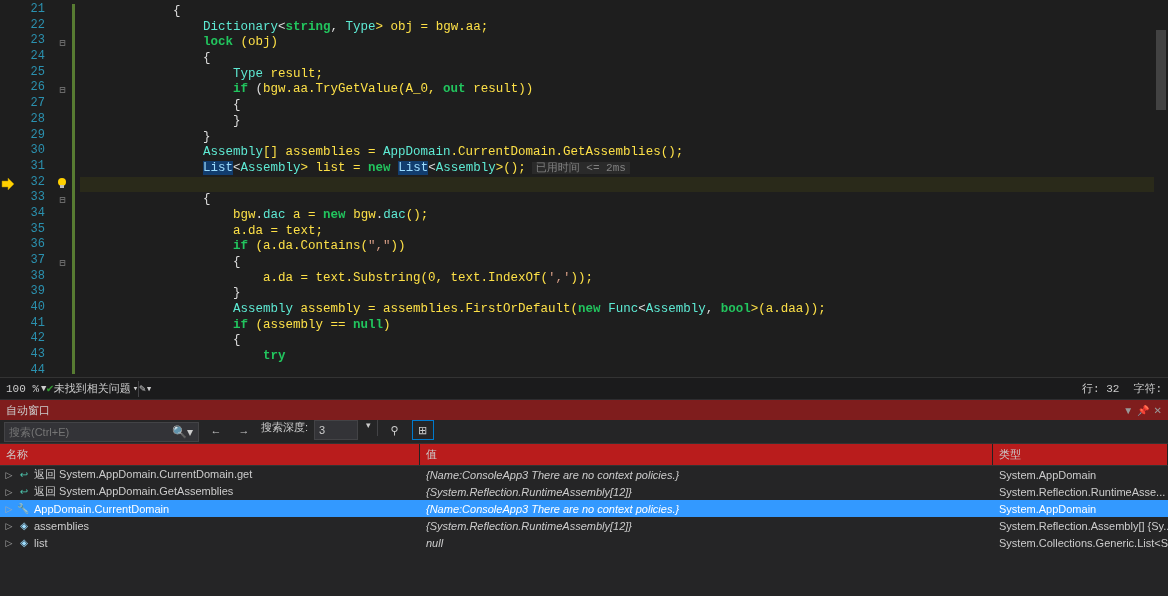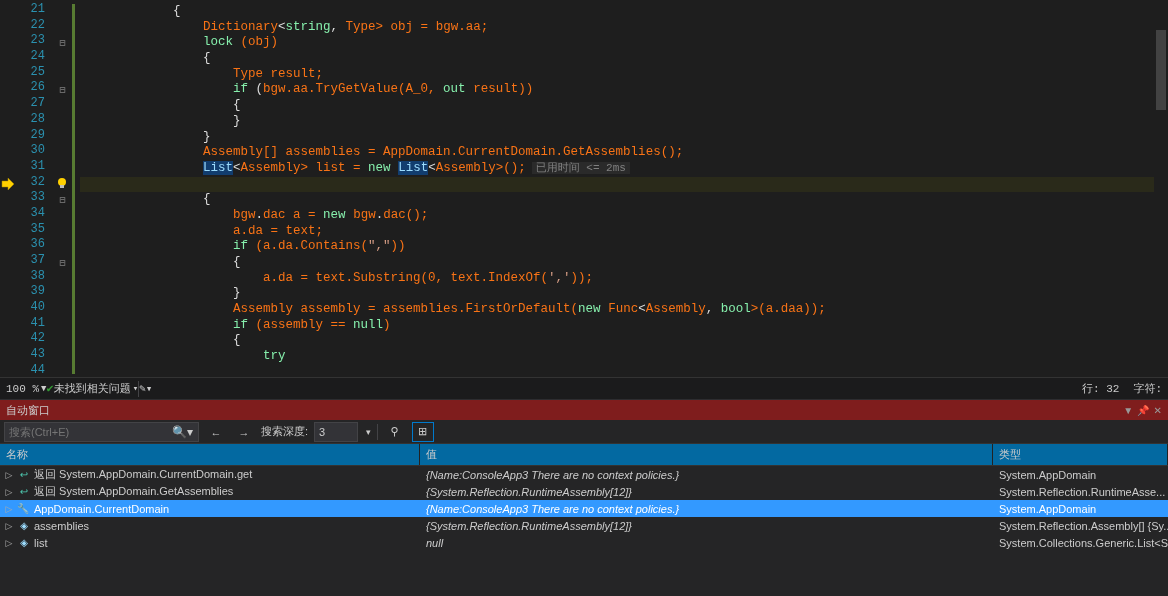--- a/index.html
+++ b/index.html
@@ -7,41 +7,41 @@
 .editor-area { position: relative; height: 377px; background: #1e1e1e; display: flex; overflow: hidden; }
 .gutter { width: 55px; background: #1e1e1e; text-align: right; color: #2b91af; padding-right: 10px; font-size: 12px; line-height: 15.7px; padding-top: 2px; }
 .gutter-num { height: 15.7px; }
 .fold-gutter { width: 15px; background: #1e1e1e; padding-top: 4px; }
 .fold-mark { height: 15.7px; color: #808080; font-size: 10px; display: flex; align-items: center; justify-content: center; cursor: pointer; }
 .margin-bar { width: 10px; background: #1e1e1e; position: relative; }
 .green-bar { position: absolute; left: 2px; width: 3px; top: 4px; height: 370px; background: #577b32; }
 .code-area { flex: 1; padding-top: 4px; position: relative; font-size: 12.5px; }
 .code-line { height: 15.7px; line-height: 15.7px; white-space: pre; padding-left: 3px; }
 .hl-line { background: #2a2a1a; position: absolute; left: 0; right: 0; height: 15.7px; }
-.tk-keyword { color: #86efac; }
-.tk-type { color: #f97316; }
-.tk-ident { color: #f97316; }
+.tk-keyword { color: #22c55e; font-weight: bold; }
+.tk-type { color: #5eead4; }
+.tk-ident { color: #fde047; }
 .tk-punct { color: #dcdcdc; }
 .tk-string { color: #d69d85; }
 .tk-hlword { background: #113d6f; color: #9cdcfe; }
 .perf-hint { color: #808080; font-size: 11px; padding: 0 4px; background: #2a2a2a; margin-left: 6px; }
 .status-bar { height: 22px; background: #1b1b1c; border-top: 1px solid #333; display: flex; align-items: center; font-size: 11px; color: #ccc; padding: 0 6px; }
 .status-left { display: flex; align-items: center; }
 .status-right { margin-left: auto; display: flex; gap: 14px; }
 .status-icon { color: #339933; font-size: 12px; }
 .dropdown-arrow { color: #ccc; font-size: 9px; margin-left: 2px; }
 .panel-area { height: 197px; background: #252526; border-top: 1px solid #2d2d30; display: flex; flex-direction: column; }
 .panel-title { height: 20px; background: #7f1d1d; color: #ccc; font-size: 11px; padding: 3px 6px; display: flex; align-items: center; font-family: "Microsoft YaHei", sans-serif; }
 .panel-title-controls { margin-left: auto; display: flex; gap: 4px; color: #999; font-size: 10px; }
-.panel-toolbar { height: 24px; display: flex; align-items: center; padding: 0 4px; gap: 6px; border-bottom: 1px solid #333; font-family: "Microsoft YaHei", sans-serif; font-size: 11px; }
+.panel-toolbar { height: 24px; display: flex; padding: 0 4px; gap: 6px; border-bottom: 1px solid #333; font-family: "Microsoft YaHei", sans-serif; font-size: 11px; }
 .search-box { background: #333337; border: 1px solid #434346; height: 20px; width: 195px; color: #999; padding: 0 4px; font-size: 11px; }
 .tb-btn { width: 22px; height: 20px; display: flex; align-items: center; justify-content: center; color: #ccc; cursor: pointer; }
 .tb-sep { width: 1px; height: 16px; background: #434346; }
 .depth-select { background: #333337; border: 1px solid #434346; height: 20px; width: 44px; color: #ccc; padding: 0 4px; font-size: 11px; }
-.grid-header { height: 22px; background: #0369a1; display: flex; font-size: 11px; color: #ccc; border-bottom: 1px solid #333; font-family: "Microsoft YaHei", sans-serif; }
+.grid-header { height: 22px; background: #b91c1c; display: flex; font-size: 11px; color: #ccc; border-bottom: 1px solid #333; font-family: "Microsoft YaHei", sans-serif; }
 .grid-header > div { padding: 3px 6px; border-right: 1px solid #222; }
 .col-name { width: 420px; }
 .col-value { width: 573px; }
 .col-type { flex: 1; }
 .grid-body { flex: 1; overflow: auto; }
 .grid-row { height: 17px; display: flex; font-size: 11px; color: #ccc; align-items: center; font-family: "Microsoft YaHei", Consolas, sans-serif; }
 .grid-row.selected { background: #3399ff; color: #fff; }
 .grid-row.selected .cell-value-wrap { background: #3399ff; }
 .grid-row > .cell-name { width: 420px; padding-left: 4px; display: flex; align-items: center; gap: 3px; }
 .grid-row > .cell-value-wrap { width: 573px; padding-left: 6px; display: flex; align-items: center; font-style: italic; }

